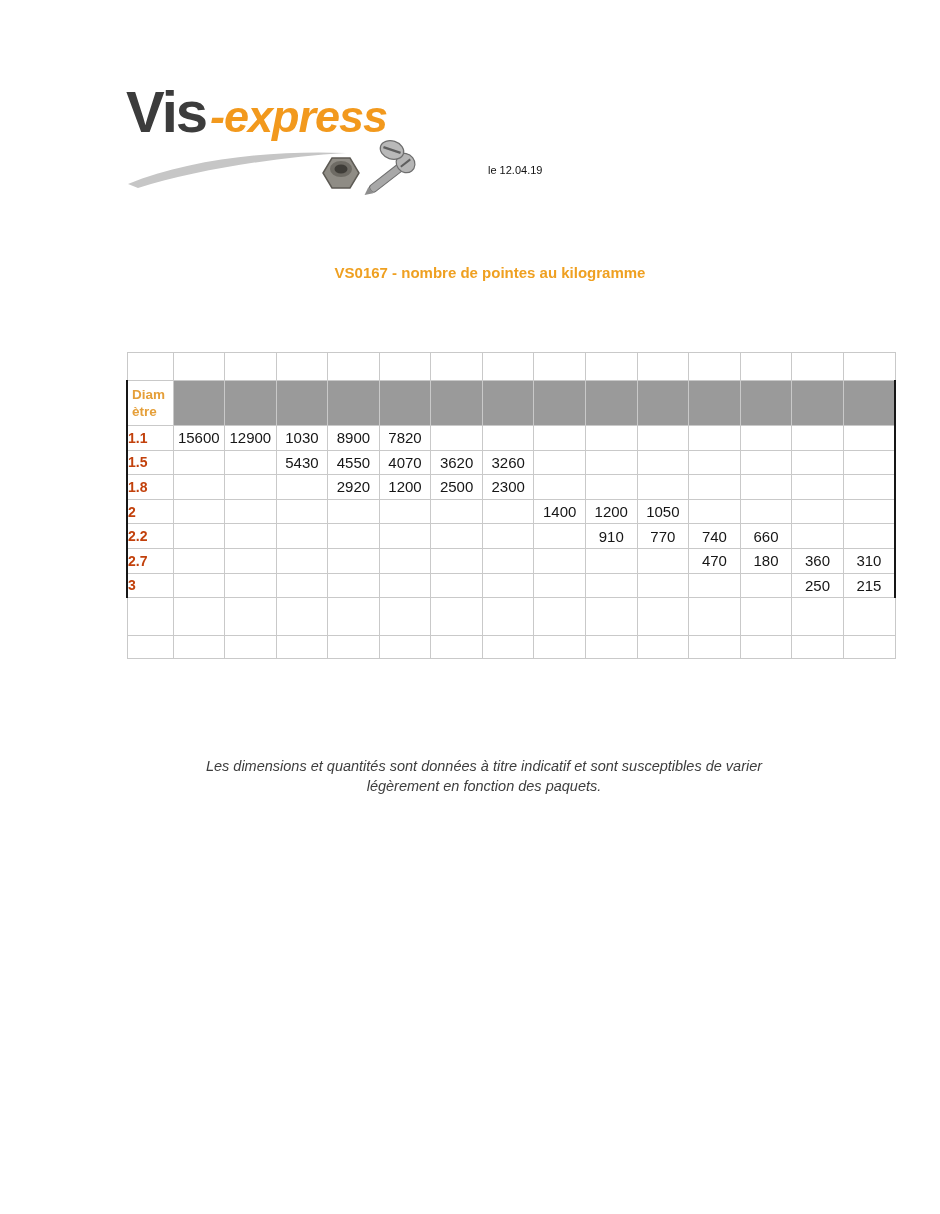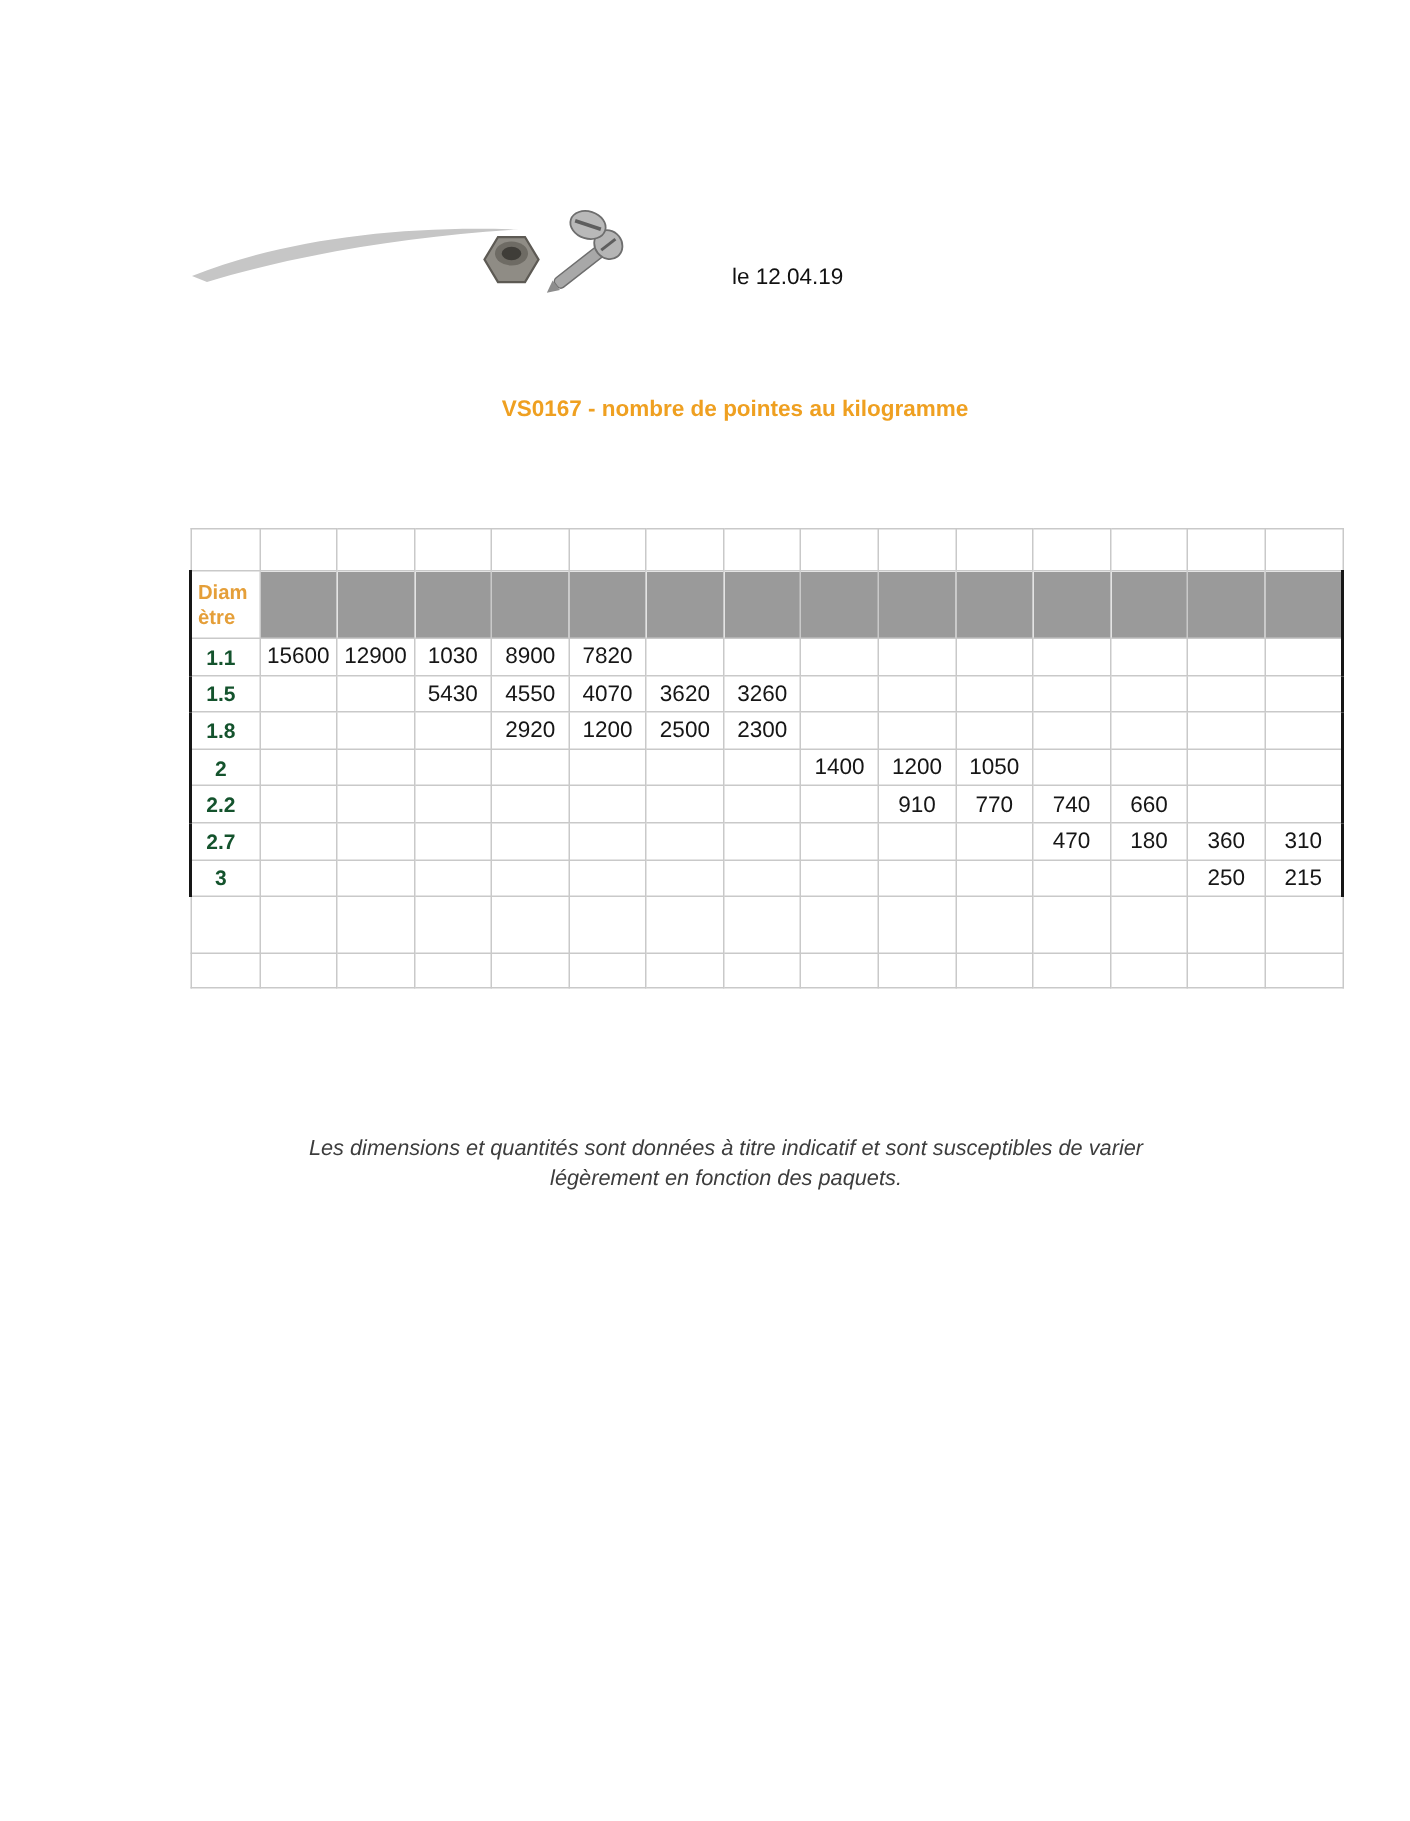--- a/index.html
+++ b/index.html
@@ -16,21 +16,21 @@
     font-size:58px; font-weight:bold; color:#3c3c3c; letter-spacing:-2px;
   }
   .logo-express {
     font-size:45px; font-weight:bold; font-style:italic; color:#F2991D;
     letter-spacing:-1px; margin-left:4px;
   }
   .logo-swoosh { position:absolute; left:0; top:70px; }
   .logo-hardware { position:absolute; left:188px; top:58px; }
 
   
-  .date { position:absolute; left:488px; top:176px; font-size:15px; color:#111; }
+  .date { position:absolute; left:488px; top:164px; font-size:11px; color:#111; }
 
   
   .doc-title {
     position:absolute; left:0; top:264px; width:100%; text-align:center;
     font-size:15px; font-weight:bold; color:#EFA021;margin-left:20px;
   }
 
   
   .sheet { position:absolute; left:126px; top:352px; }
   table {
@@ -53,39 +53,42 @@
     padding-left:4px; padding-right:6px; white-space:normal;
     word-break:break-all; line-height:17px; vertical-align:middle;
   }
   td.dark-top { border-top:2px solid #161616; }
   td.col-h {
     font-size:14px; font-weight:bold; color:#E59F39;
     vertical-align:bottom; padding-bottom:4px;
   }
   td.gray { background:#9A9A9A; }
   td.row-h {
-    font-size:14px; font-weight:bold; color:#14532d;
-    text-align:center; padding-right:6px;
+    font-size:14px; font-weight:bold; color:#c2410c;
+    text-align:left; padding-right:6px;
   }
   td.val { color:#161616; }
 
   tr.framed td:first-child { border-left:2px solid #161616; }
   tr.framed td:last-child  { border-right:2px solid #161616; }
   tr.r-head td { border-top-color:#bdbdbd; }
 
   
   .footer {
     position:absolute; left:14px; top:756px; width:100%; text-align:center;
     font-size:14.5px; font-style:italic; color:#3d3d3d; line-height:20px;
   }
 </style>
 </head>
 <body>
 
 <div class="logo">
+  <div class="logo-text">
+    <span class="logo-vis">Vis</span><span class="logo-express">-express</span>
+  </div>
   <svg class="logo-swoosh" width="225" height="42" viewBox="0 0 225 42">
     <path d="M2,36 C62,12 140,2 220,5 C150,9 70,22 12,40 Z" fill="#c6c6c6"></path>
   </svg>
   <svg class="logo-hardware" width="110" height="66" viewBox="0 0 110 66">
 
     <polygon points="18,22 36,22 45,37 36,52 18,52 9,37" fill="#8f8c85" stroke="#5d5a54" stroke-width="1.5"></polygon>
     <ellipse cx="27" cy="33" rx="11" ry="8" fill="#6e6b64"></ellipse>
     <ellipse cx="27" cy="33" rx="6.5" ry="4.5" fill="#3f3d38"></ellipse>
 
     <g transform="rotate(-38 75 40)">

